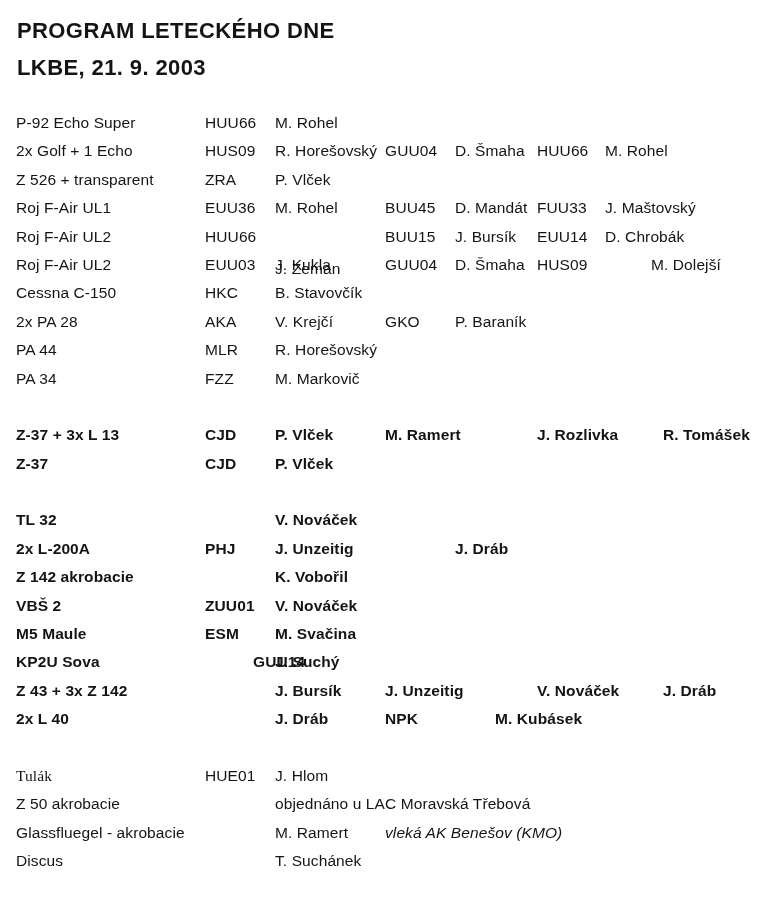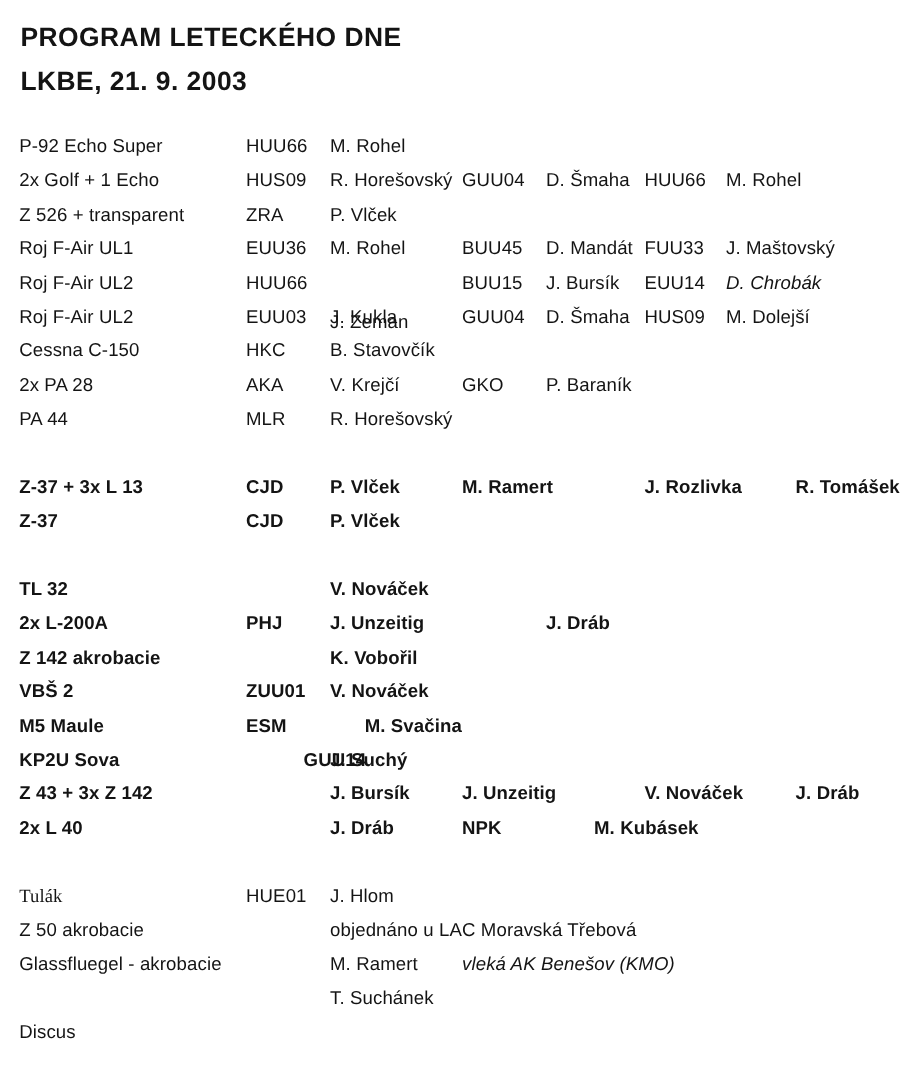--- a/index.html
+++ b/index.html
@@ -84,47 +84,52 @@
           <span class="cell" style="grid-column-start: 6;">FUU33</span>
           <span class="cell" style="grid-column-start: 7;">J. Maštovský</span>
         </div>
         <div class="row">
           <span class="cell" style="grid-column-start: 1;">Roj F-Air UL2</span>
           <span class="cell" style="grid-column-start: 2;">HUU66</span>
           <span class="cell" style="grid-column-start: 3; margin-top: 32px;">J. Zeman</span>
           <span class="cell" style="grid-column-start: 4;">BUU15</span>
           <span class="cell" style="grid-column-start: 5;">J. Bursík</span>
           <span class="cell" style="grid-column-start: 6;">EUU14</span>
-          <span class="cell" style="grid-column-start: 7; font-style: italic;">D. Chrobák</span>
+          <span class="cell" style="grid-column-start: 7;">D. Chrobák</span>
         </div>
         <div class="row">
           <span class="cell" style="grid-column-start: 1;">Roj F-Air UL2</span>
           <span class="cell" style="grid-column-start: 2;">EUU03</span>
           <span class="cell" style="grid-column-start: 3;">J. Kukla</span>
           <span class="cell" style="grid-column-start: 4;">GUU04</span>
           <span class="cell" style="grid-column-start: 5;">D. Šmaha</span>
           <span class="cell" style="grid-column-start: 6;">HUS09</span>
-          <span class="cell" style="grid-column-start: 7;">M. Dolejší</span>
+          <span class="cell" style="grid-column-start: 7; margin-left: 46px;">M. Dolejší</span>
         </div>
         <div class="row">
           <span class="cell" style="grid-column-start: 1;">Cessna C-150</span>
           <span class="cell" style="grid-column-start: 2;">HKC</span>
           <span class="cell" style="grid-column-start: 3;">B. Stavovčík</span>
         </div>
         <div class="row">
           <span class="cell" style="grid-column-start: 1;">2x PA 28</span>
           <span class="cell" style="grid-column-start: 2;">AKA</span>
           <span class="cell" style="grid-column-start: 3;">V. Krejčí</span>
           <span class="cell" style="grid-column-start: 4;">GKO</span>
           <span class="cell" style="grid-column-start: 5;">P. Baraník</span>
         </div>
         <div class="row">
           <span class="cell" style="grid-column-start: 1;">PA 44</span>
           <span class="cell" style="grid-column-start: 2;">MLR</span>
           <span class="cell" style="grid-column-start: 3;">R. Horešovský</span>
+        </div>
+        <div class="row">
+          <span class="cell" style="grid-column-start: 1;">PA 34</span>
+          <span class="cell" style="grid-column-start: 2;">FZZ</span>
+          <span class="cell" style="grid-column-start: 3;">M. Markovič</span>
         </div>
       </div>
       <div class="section bold">
         <div class="row">
           <span class="cell" style="grid-column-start: 1;">Z-37 + 3x L 13</span>
           <span class="cell" style="grid-column-start: 2;">CJD</span>
           <span class="cell" style="grid-column-start: 3;">P. Vlček</span>
           <span class="cell" style="grid-column-start: 4;">M. Ramert</span>
           <span class="cell" style="grid-column-start: 6;">J. Rozlivka</span>
           <span class="cell" style="grid-column-start: 8;">R. Tomášek</span>
@@ -151,21 +156,21 @@
           <span class="cell" style="grid-column-start: 3;">K. Vobořil</span>
         </div>
         <div class="row">
           <span class="cell" style="grid-column-start: 1;">VBŠ 2</span>
           <span class="cell" style="grid-column-start: 2;">ZUU01</span>
           <span class="cell" style="grid-column-start: 3;">V. Nováček</span>
         </div>
         <div class="row">
           <span class="cell" style="grid-column-start: 1;">M5 Maule</span>
           <span class="cell" style="grid-column-start: 2;">ESM</span>
-          <span class="cell" style="grid-column-start: 3; text-align: right;">M. Svačina</span>
+          <span class="cell" style="grid-column-start: 3;">M. Svačina</span>
         </div>
         <div class="row">
           <span class="cell" style="grid-column-start: 1;">KP2U Sova</span>
           <span class="cell" style="grid-column-start: 2; margin-left: 48px;">GUU14</span>
           <span class="cell" style="grid-column-start: 3;">J. Suchý</span>
         </div>
         <div class="row">
           <span class="cell" style="grid-column-start: 1;">Z 43 + 3x Z 142</span>
           <span class="cell" style="grid-column-start: 3;">J. Bursík</span>
           <span class="cell" style="grid-column-start: 4;">J. Unzeitig</span>
@@ -188,18 +193,18 @@
         <div class="row">
           <span class="cell" style="grid-column-start: 1;">Z 50 akrobacie</span>
           <span class="cell" style="grid-column-start: 3;">objednáno u LAC Moravská Třebová</span>
         </div>
         <div class="row">
           <span class="cell" style="grid-column-start: 1;">Glassfluegel - akrobacie</span>
           <span class="cell" style="grid-column-start: 3;">M. Ramert</span>
           <span class="cell" style="grid-column-start: 4; font-style: italic;">vleká AK Benešov (KMO)</span>
         </div>
         <div class="row">
+          <span class="cell" style="grid-column-start: 1;">Discus</span>
           <span class="cell" style="grid-column-start: 3;">T. Suchánek</span>
-          <span class="cell" style="grid-column-start: 1;">Discus</span>
         </div>
       </div>
     </div>
 </div>
 
 </body></html>

